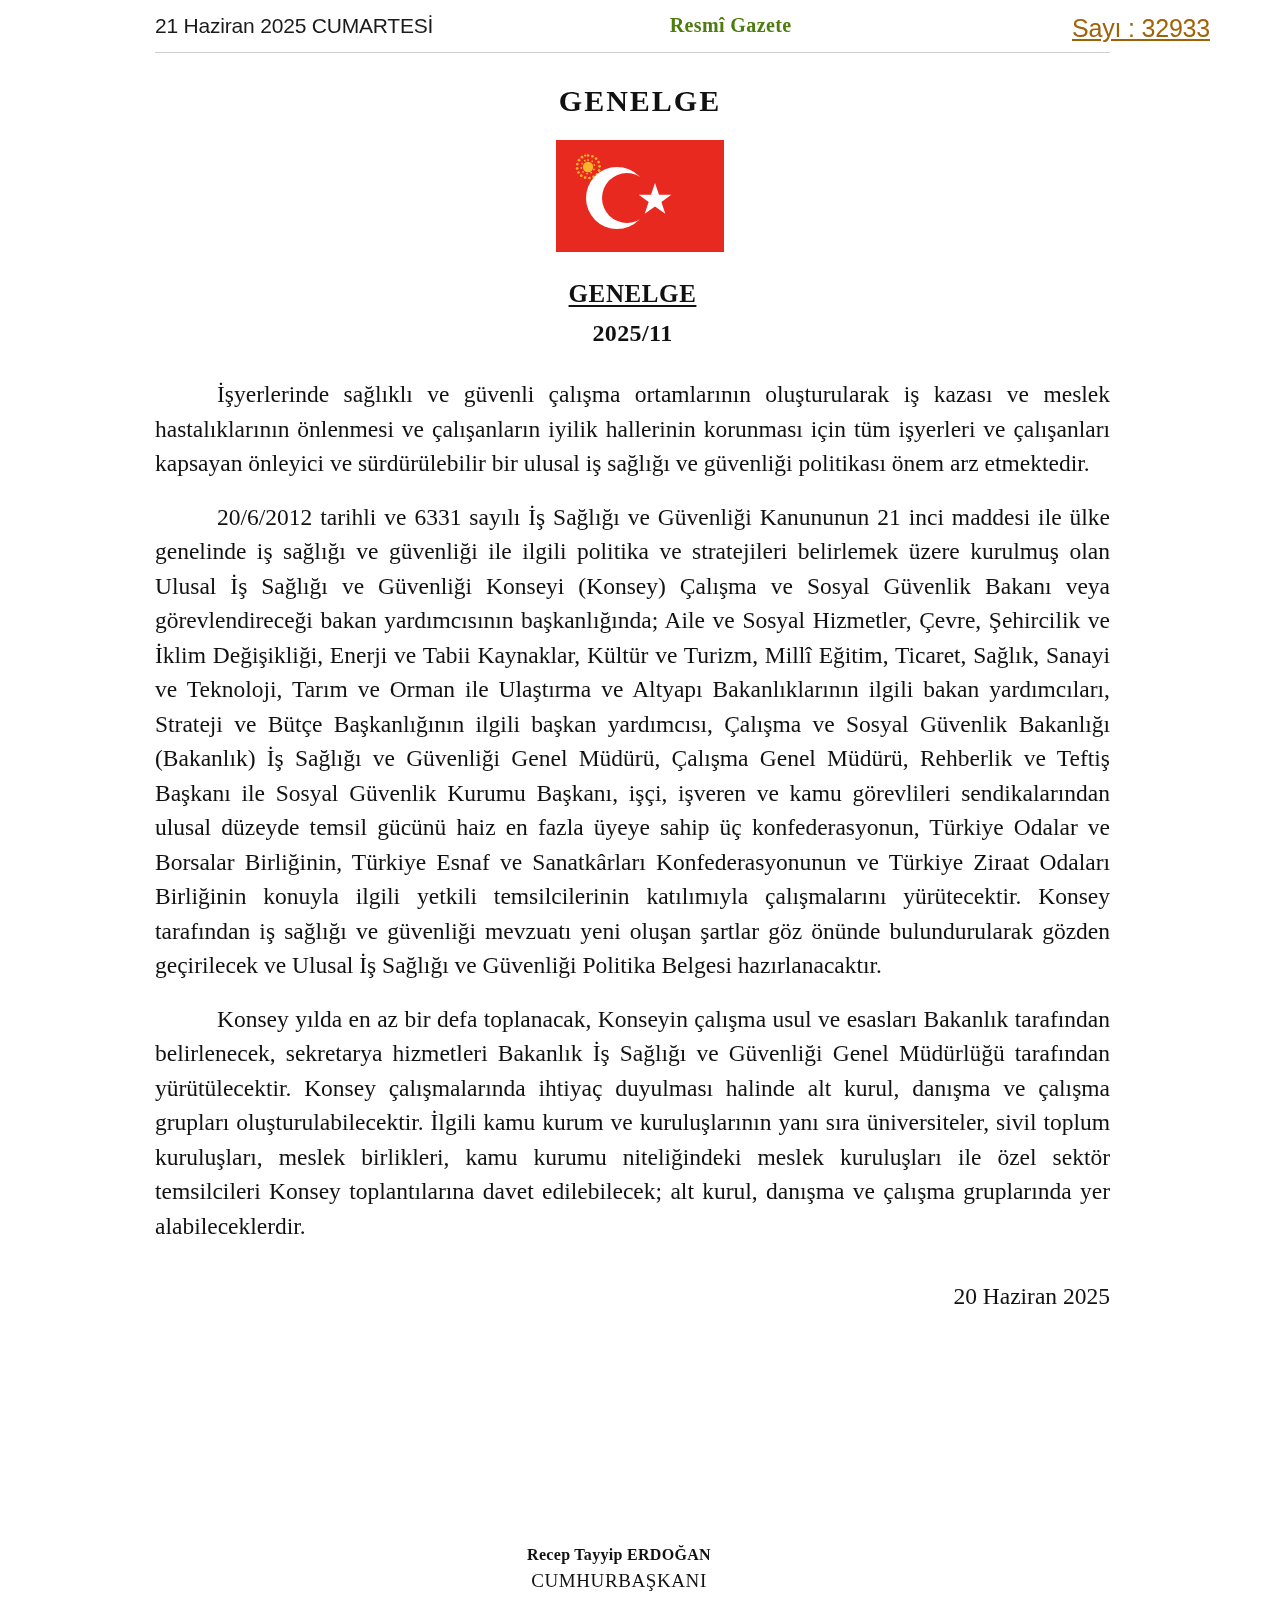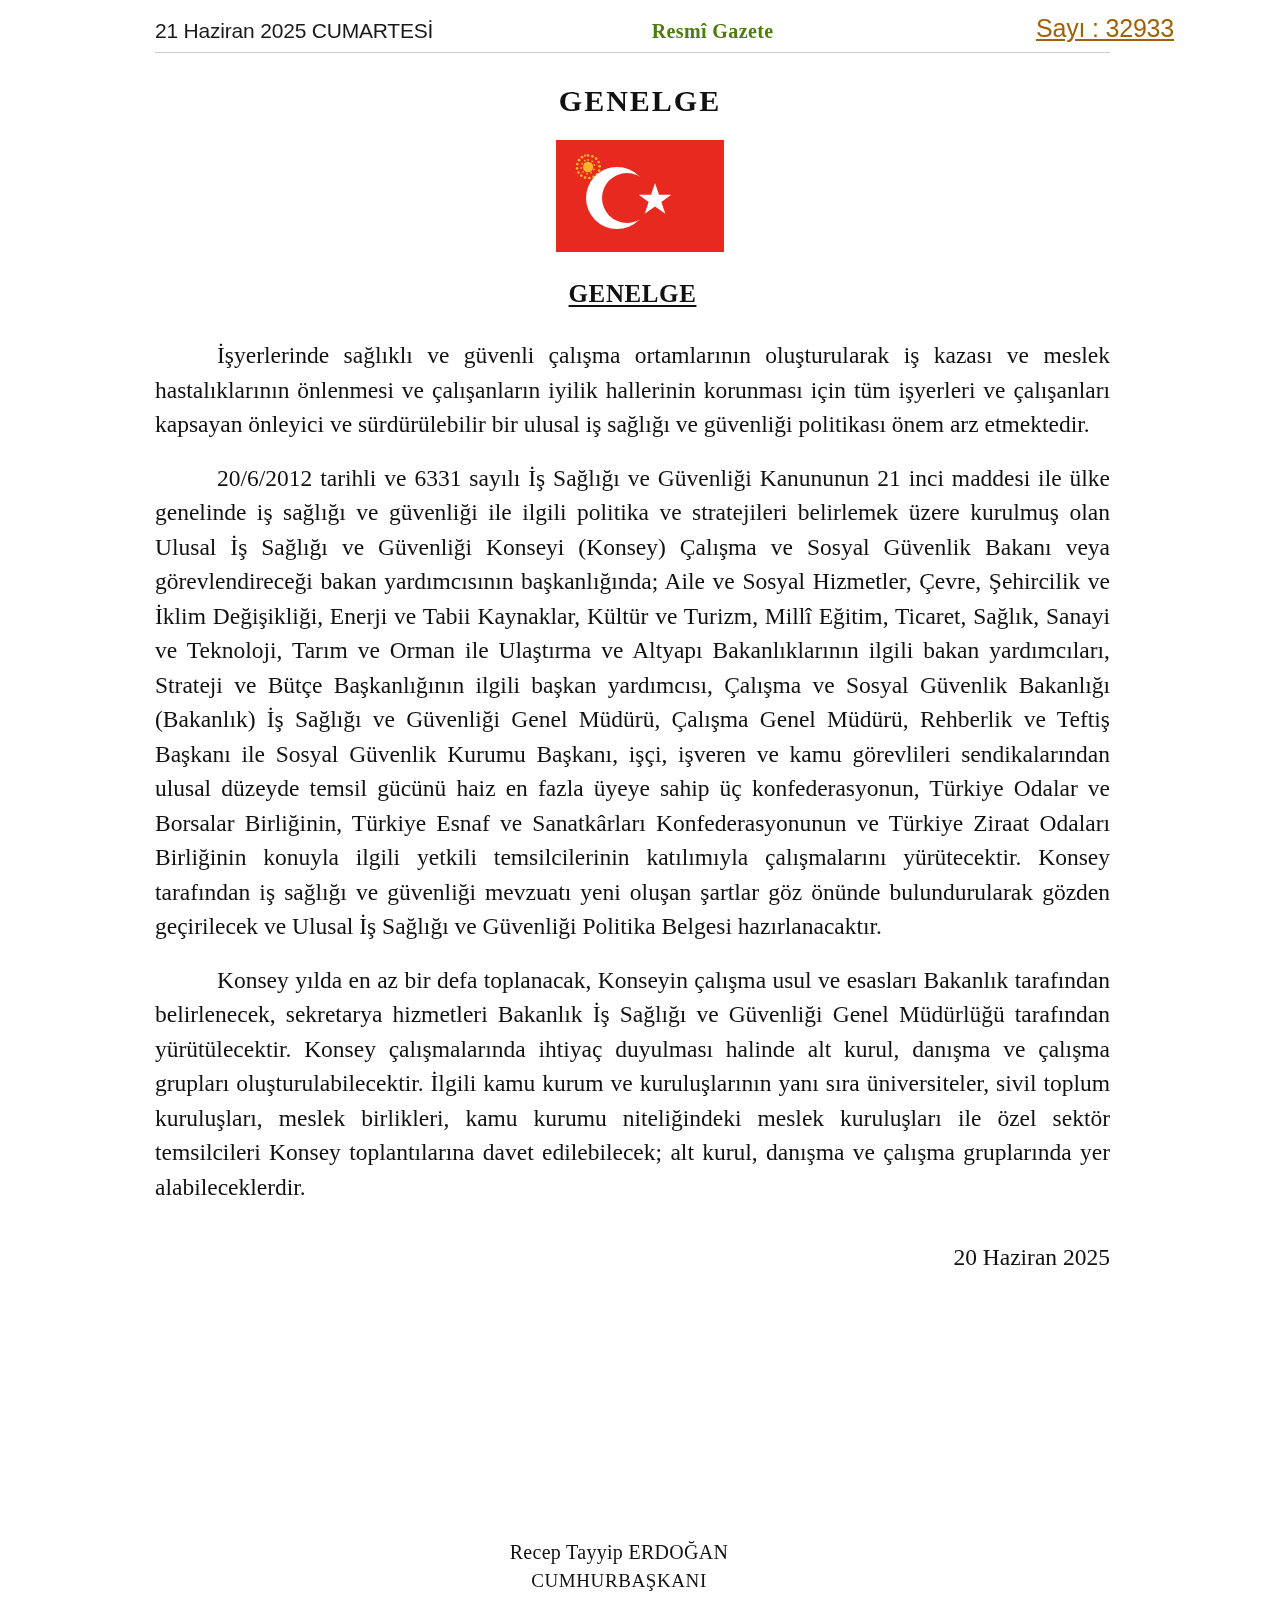--- a/index.html
+++ b/index.html
@@ -17,23 +17,23 @@
   }
 
   
   .masthead {
     position: relative;
     height: 58px;
     padding: 0;
   }
   .masthead-inner {
     display: flex;
-    align-items: flex-end;
+    align-items: flex-start;
     justify-content: space-between;
-    padding: 14px 106px 0 155px;
+    padding: 14px 70px 0 155px;
   }
   .mast-date {
     font-family: "Liberation Sans", sans-serif;
     font-size: 21px;
     letter-spacing: -0.2px;
     color: #1a1a1a;
     white-space: nowrap;
   }
   .mast-title {
     font-family: "Liberation Serif", serif;
@@ -182,22 +182,22 @@
 
   .signature {
     position: absolute;
     left: 0;
     right: 0;
     bottom: 8px;
     text-align: center;
     padding-right: 42px;
   }
   .sign-name {
-    font-weight: normal;
-    font-size: 20px;
+    font-weight: bold;
+    font-size: 16px;
     letter-spacing: 0.3px;
   }
   .sign-role {
     font-size: 19px;
     letter-spacing: 0.6px;
     margin-top: 6px;
   }
 </style>
 </head>
 <body>
@@ -255,20 +255,21 @@
       </svg>
     </div>
   </div>
 </div>
 
 <div class="sheet">
 
 
 
   <div class="circular-title"><span>GENELGE</span></div>
+  <div class="circular-number">2025/11</div>
 
   <div class="body-text">
     <p>İşyerlerinde sağlıklı ve güvenli çalışma ortamlarının oluşturularak iş kazası ve meslek hastalıklarının önlenmesi ve çalışanların iyilik hallerinin korunması için tüm işyerleri ve çalışanları kapsayan önleyici ve sürdürülebilir bir ulusal iş sağlığı ve güvenliği politikası önem arz etmektedir.</p>
     <p>20/6/2012 tarihli ve 6331 sayılı İş Sağlığı ve Güvenliği Kanununun 21 inci maddesi ile ülke genelinde iş sağlığı ve güvenliği ile ilgili politika ve stratejileri belirlemek üzere kurulmuş olan Ulusal İş Sağlığı ve Güvenliği Konseyi (Konsey) Çalışma ve Sosyal Güvenlik Bakanı veya görevlendireceği bakan yardımcısının başkanlığında; Aile ve Sosyal Hizmetler, Çevre, Şehircilik ve İklim Değişikliği, Enerji ve Tabii Kaynaklar, Kültür ve Turizm, Millî Eğitim, Ticaret, Sağlık, Sanayi ve Teknoloji, Tarım ve Orman ile Ulaştırma ve Altyapı Bakanlıklarının ilgili bakan yardımcıları, Strateji ve Bütçe Başkanlığının ilgili başkan yardımcısı, Çalışma ve Sosyal Güvenlik Bakanlığı (Bakanlık) İş Sağlığı ve Güvenliği Genel Müdürü, Çalışma Genel Müdürü, Rehberlik ve Teftiş Başkanı ile Sosyal Güvenlik Kurumu Başkanı, işçi, işveren ve kamu görevlileri sendikalarından ulusal düzeyde temsil gücünü haiz en fazla üyeye sahip üç konfederasyonun, Türkiye Odalar ve Borsalar Birliğinin, Türkiye Esnaf ve Sanatkârları Konfederasyonunun ve Türkiye Ziraat Odaları Birliğinin konuyla ilgili yetkili temsilcilerinin katılımıyla çalışmalarını yürütecektir. Konsey tarafından iş sağlığı ve güvenliği mevzuatı yeni oluşan şartlar göz önünde bulundurularak gözden geçirilecek ve Ulusal İş Sağlığı ve Güvenliği Politika Belgesi hazırlanacaktır.</p>
     <p>Konsey yılda en az bir defa toplanacak, Konseyin çalışma usul ve esasları Bakanlık tarafından belirlenecek, sekretarya hizmetleri Bakanlık İş Sağlığı ve Güvenliği Genel Müdürlüğü tarafından yürütülecektir. Konsey çalışmalarında ihtiyaç duyulması halinde alt kurul, danışma ve çalışma grupları oluşturulabilecektir. İlgili kamu kurum ve kuruluşlarının yanı sıra üniversiteler, sivil toplum kuruluşları, meslek birlikleri, kamu kurumu niteliğindeki meslek kuruluşları ile özel sektör temsilcileri Konsey toplantılarına davet edilebilecek; alt kurul, danışma ve çalışma gruplarında yer alabileceklerdir.</p>
   </div>
 
   <div class="sign-date">20 Haziran 2025</div>
 </div>
 

